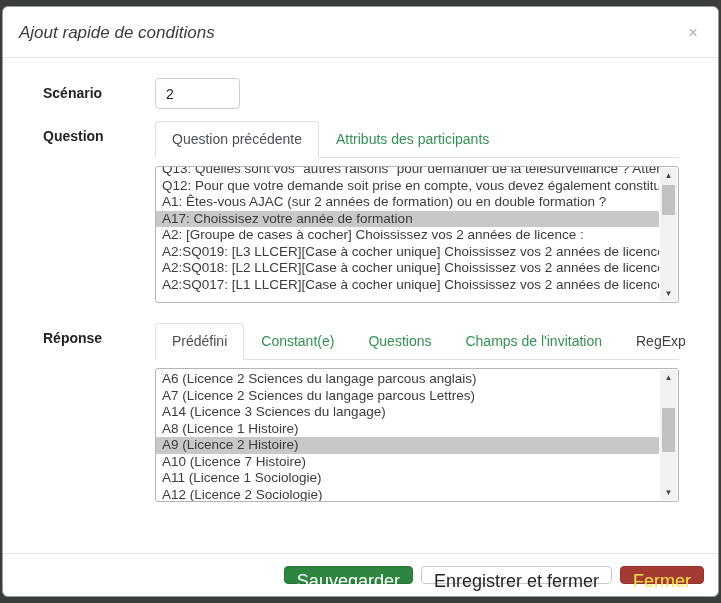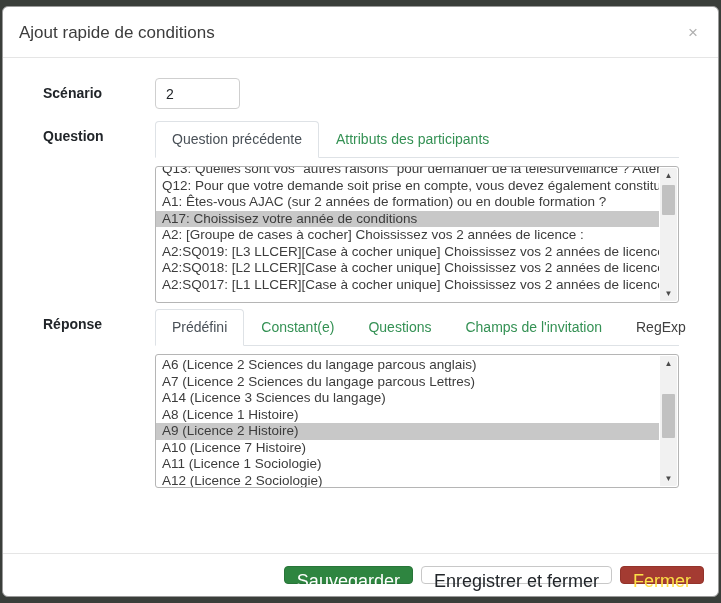--- a/index.html
+++ b/index.html
@@ -22,36 +22,36 @@
   }
   
   .modal-header {
     flex: 0 0 auto;
     display: flex;
     align-items: center;
     justify-content: space-between;
     padding: 15px 16px 14px 16px;
     border-bottom: 1px solid #e5e5e5;
   }
-  .modal-title { font-size: 17px; color: #3c3c3c; }
+  .modal-title { font-size: 17px; color: #3c3c3c; font-style: italic; }
   .close-x { color: #b0b0b0; font-size: 17px; line-height: 1; cursor: pointer; padding: 2px 4px; }
   
   .modal-body { flex: 1 1 auto; padding: 20px 39px 0 40px; overflow: hidden; }
   .form-row { display: flex; align-items: flex-start; }
   .form-label {
     flex: 0 0 112px;
     font-size: 14px;
     font-weight: 700;
     color: #212529;
     padding-top: 6px;
     line-height: 18px;
   }
   .form-content { flex: 1 1 auto; min-width: 0; }
   .row-scenario { margin-bottom: 12px; }
-  .row-question { margin-bottom: 6px; }
+  .row-question { margin-bottom: 20px; }
   .row-operator { margin-bottom: 9px; }
   .text-input {
     width: 85px; height: 31px;
     border: 1px solid #cfcfcf;
     border-radius: 4px;
     font-family: "Liberation Sans", sans-serif;
     font-size: 14px;
     color: #212529;
     padding: 0 10px;
     outline: none;
@@ -189,21 +189,21 @@
       <div class="form-label">Question</div>
       <div class="form-content">
         <div class="tabs">
           <div class="tab active">Question précédente</div>
           <div class="tab link">Attributs des participants</div>
         </div>
         <div class="listbox q-list">
           <div class="list-item">Q13: Quelles sont vos "autres raisons" pour demander de la télésurveillance ? Attention,</div>
             <div class="list-item">Q12: Pour que votre demande soit prise en compte, vous devez également constituer un</div>
             <div class="list-item">A1: Êtes-vous AJAC (sur 2 années de formation) ou en double formation ?</div>
-            <div class="list-item selected">A17: Choissisez votre année de conditions</div>
+            <div class="list-item selected">A17: Choissisez votre année de formation</div>
             <div class="list-item">A2: [Groupe de cases à cocher] Choississez vos 2 années de licence :</div>
             <div class="list-item">A2:SQ019: [L3 LLCER][Case à cocher unique] Choississez vos 2 années de licence :</div>
             <div class="list-item">A2:SQ018: [L2 LLCER][Case à cocher unique] Choississez vos 2 années de licence :</div>
             <div class="list-item">A2:SQ017: [L1 LLCER][Case à cocher unique] Choississez vos 2 années de licence :</div>
             <div class="scrollbar">
             <div class="sb-arrow up">▲</div>
             <div class="sb-thumb"></div>
             <div class="sb-arrow down">▼</div>
           </div>
         </div>

